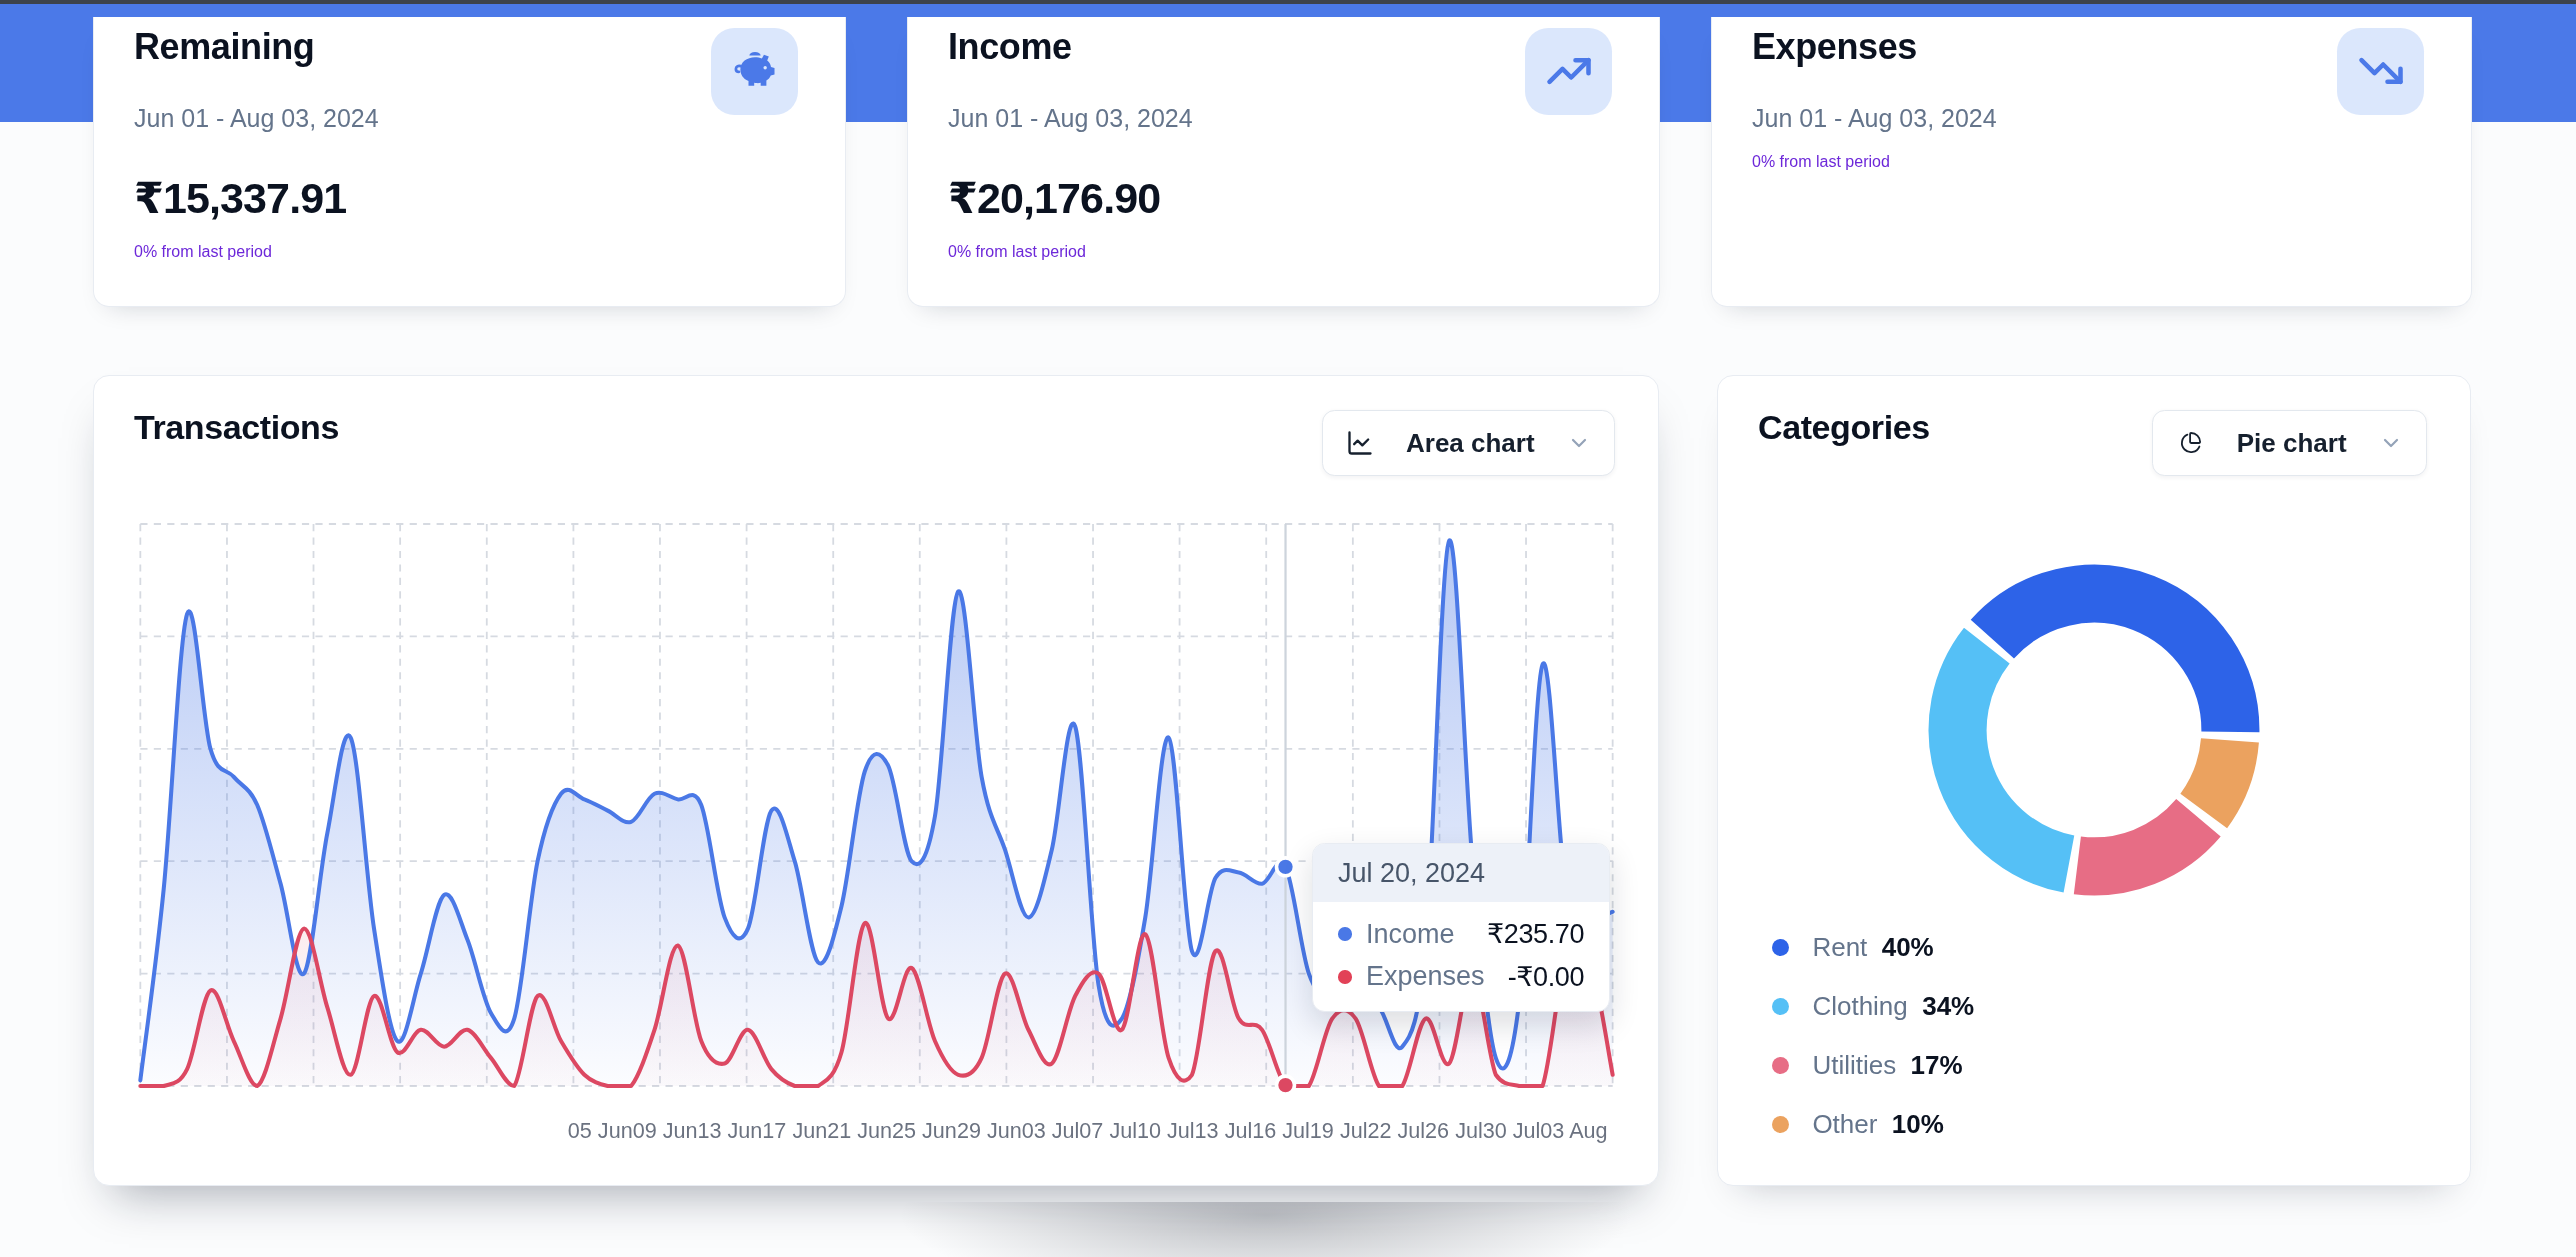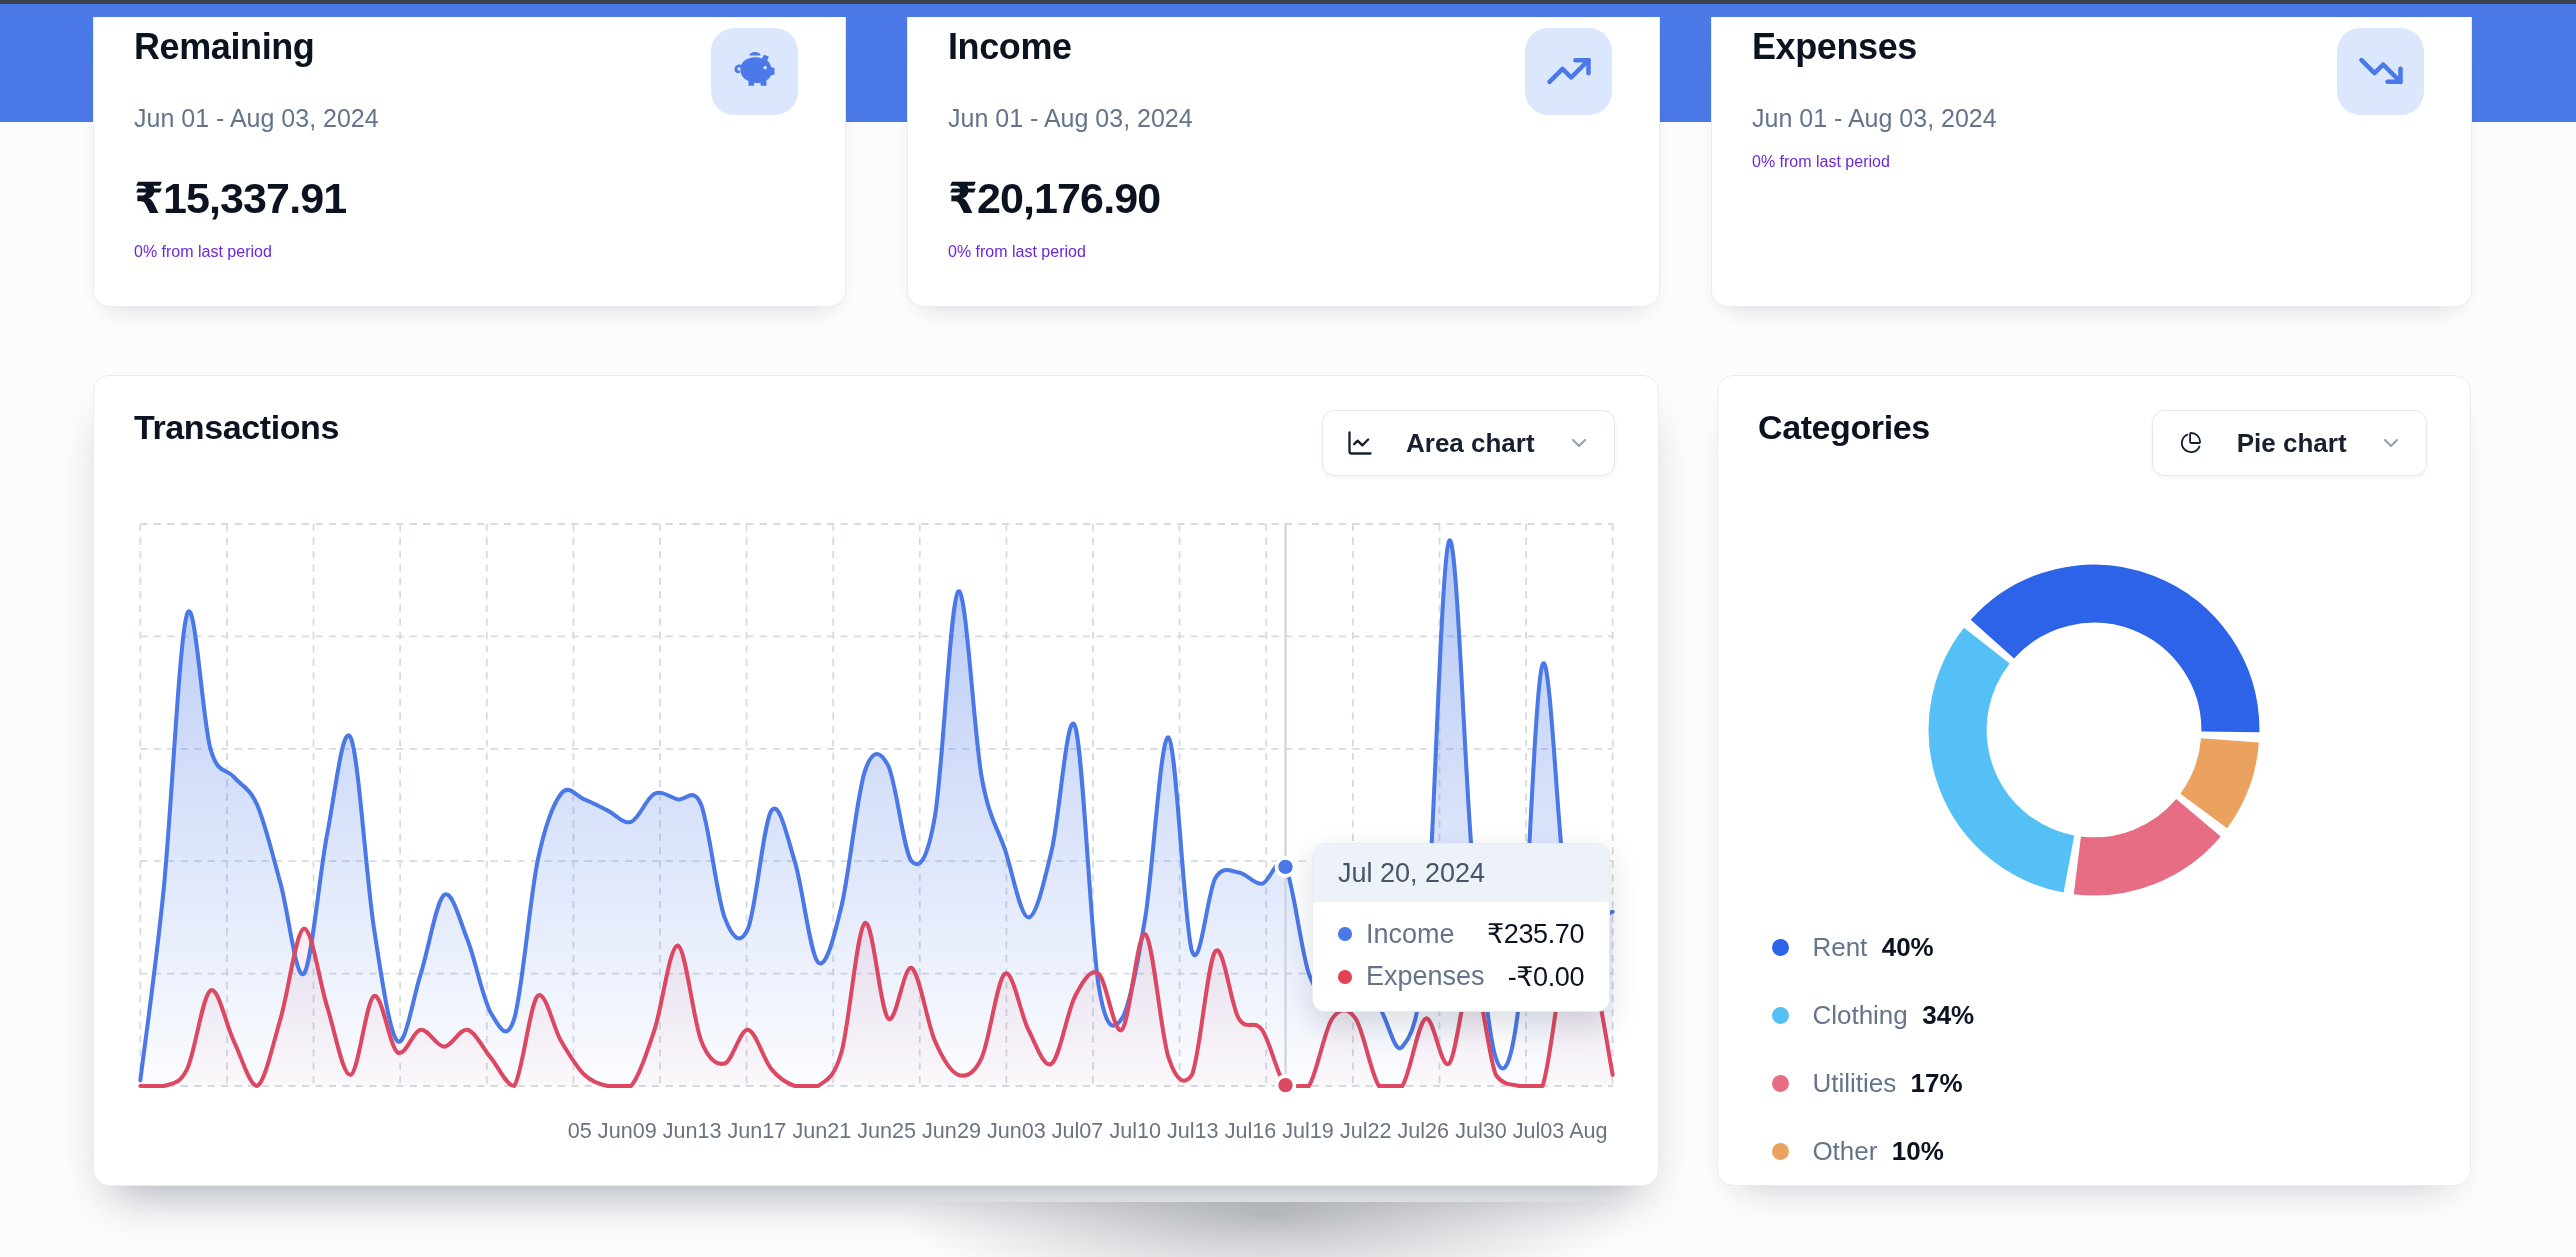--- a/index.html
+++ b/index.html
@@ -41,21 +41,21 @@
   .tooltip{position:absolute;left:1218px;top:467px;width:296px;background:#fff;border:1.8px solid #e8ecf2;
     border-radius:12.6px;box-shadow:0 12.6px 30.5px rgba(15,23,42,.14);overflow:hidden;z-index:5;}
   .tt-head{background:#edf1f8;padding:13.5px 25px;font-size:27px;color:#475569;}
   .tt-body{padding:16px 25px 18px 25px;display:flex;flex-direction:column;gap:10.8px;}
   .tt-row{display:flex;align-items:center;gap:14.4px;font-size:27px;}
   .tt-dot{width:13.5px;height:13.5px;border-radius:50%;flex:0 0 auto;}
   .tt-label{color:#64748b;}
   .tt-val{margin-left:auto;font-weight:400;color:#0b1220;letter-spacing:-0.4px;}
   
   #donut-wrap{position:absolute;left:50%;top:178px;transform:translateX(-50%);width:352px;height:352px;}
-  #cat-legend{position:absolute;left:54px;top:550px;display:flex;flex-direction:column;gap:25px;text-align:right;}
+  #cat-legend{position:absolute;left:54px;top:550px;display:flex;flex-direction:column;gap:16px;text-align:right;}
   .lrow{display:flex;align-items:center;gap:23.4px;height:43px;}
   .ldot{width:17px;height:17px;border-radius:50%;}
   .llabel{font-size:26px;color:#64748b;}
   .lpct{font-size:26px;font-weight:800;color:#0b1220;margin-left:-9px;}
   .bottom-shadow{position:absolute;left:790px;top:1202px;width:952px;height:135px;
     background:radial-gradient(55% 90% at 50% 10%,rgba(55,60,72,.30),rgba(55,60,72,0) 70%);}
 </style>
 </head>
 <body>
 

